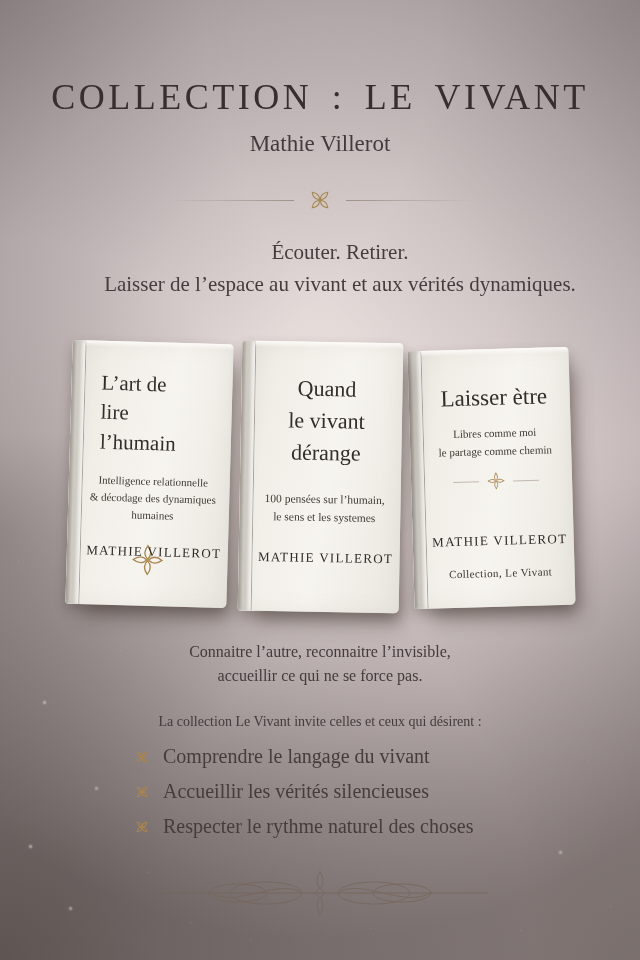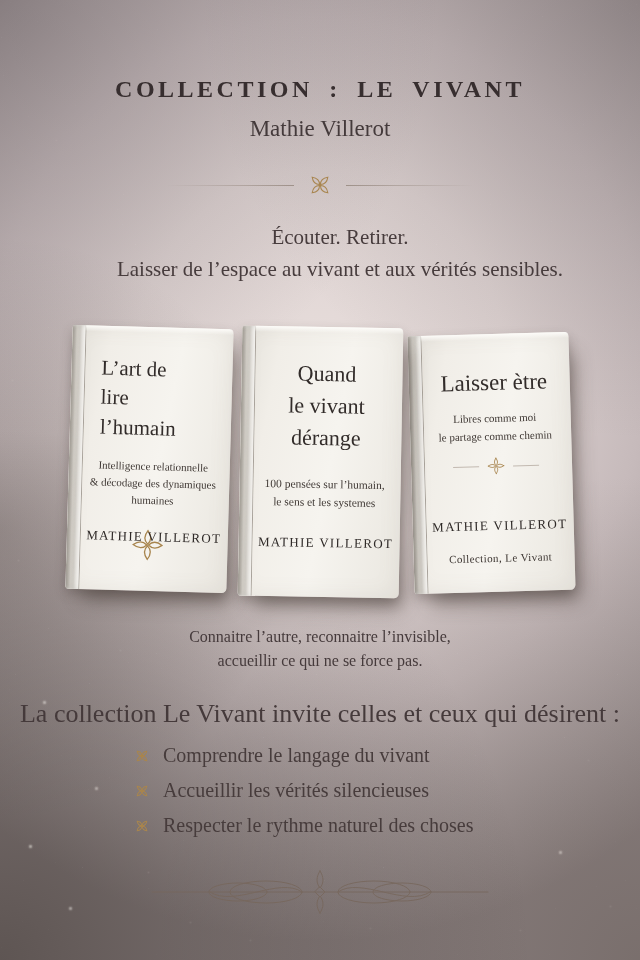--- a/index.html
+++ b/index.html
@@ -9,21 +9,21 @@
     background:
       radial-gradient(circle at 0% 100%, rgba(52,45,40,.55), rgba(52,45,40,0) 46%),
       radial-gradient(circle at 100% 100%, rgba(84,74,66,.38), rgba(84,74,66,0) 42%),
       radial-gradient(circle at 0% 0%, rgba(92,84,88,.38), rgba(92,84,88,0) 38%),
       radial-gradient(circle at 100% 0%, rgba(98,90,92,.34), rgba(98,90,92,0) 38%),
       radial-gradient(circle at 0% 55%, rgba(75,67,62,.30), rgba(75,67,62,0) 35%),
       radial-gradient(ellipse 85% 60% at 50% 38%, #e7dddb 0%, #dcd1d0 34%, #c6babb 60%, #a99e9f 82%, #918687 100%);
   }
   .center{text-align:center;}
   
-  .page-title{padding-top:76px;font-size:24px;letter-spacing:3.5px;word-spacing:7px;color:#372e2f;font-weight:bold;}
+  .page-title{padding-top:76px;font-size:36px;letter-spacing:3.5px;word-spacing:7px;color:#372e2f;}
   .page-author{margin-top:13px;font-size:23px;color:#443a3b;}
   
   .divider{margin-top:30px;display:flex;align-items:center;justify-content:center;gap:13px;}
   .divider .rule{height:1px;width:128px;}
   .divider .rule.l{background:linear-gradient(90deg,rgba(150,136,127,0),rgba(150,136,127,.85));}
   .divider .rule.r{background:linear-gradient(90deg,rgba(150,136,127,.85),rgba(150,136,127,0));}
   .flower{display:block;}
   
   .tagline{margin-top:24px;font-size:21px;line-height:1.5;color:#473c3d;padding-left:40px;}
   .quote{margin-top:28px;font-size:16px;line-height:1.5;color:#453a3b;}
@@ -54,21 +54,21 @@
   .book3 .book-subtitle{margin-top:11px;font-size:11px;line-height:1.6;padding-left:9px;}
   .book1 .big-ornament{margin:19px auto 0;}
   .mini-divider{margin-top:12px;display:flex;align-items:center;justify-content:center;gap:8px;padding-left:9px;}
   .mini-divider .rule{width:26px;height:1px;background:#c2b9b0;}
   .book-author{position:absolute;left:13px;right:0;text-align:center;font-size:13px;letter-spacing:1.3px;color:#2f2a28;}
   .book1 .book-author{bottom:46px;}
   .book2 .book-author{bottom:46px;}
   .book3 .book-author{bottom:58px;}
   .book-collection{position:absolute;left:13px;right:0;bottom:28px;text-align:center;font-size:11px;letter-spacing:.4px;color:#3c3531;}
   
-  .invite-intro{margin-top:26px;font-size:26px;color:#453a3b;text-align:center;}
+  .invite-intro{margin-top:26px;font-size:14px;color:#453a3b;text-align:center;}
   .invite-list{margin:15px auto 0;width:372px;}
   .invite-item{display:flex;align-items:center;gap:13px;margin-bottom:12px;font-size:20px;color:#473c3c;}
   
   .flourish-wrap{margin-top:25px;display:flex;justify-content:center;}
   
   .grain,.sparkles{position:absolute;inset:0;pointer-events:none;}
   .grain{z-index:40;}
   .sparkles{z-index:41;width:1px;height:1px;background:transparent;border-radius:50%;
     box-shadow:
       44px 702px 2px 1px rgba(255,251,245,.55), 96px 788px 2px 1px rgba(255,251,245,.5),
@@ -115,21 +115,21 @@
   <div class="divider">
     <span class="rule l"></span>
     <svg class="flower icon" width="26" height="26" viewBox="0 0 40 40" stroke="#a8854e" stroke-width="1.6">
       <use href="#sym-flower" transform="rotate(45 20 20)"></use>
     </svg>
     <span class="rule r"></span>
   </div>
 
   <div class="tagline center">
     <div>Écouter. Retirer.</div>
-    <div>Laisser de l’espace au vivant et aux vérités sensibles.</div>
+    <div>Laisser de l’espace au vivant et aux vérités dynamiques.</div>
   </div>
 
   <div class="books-row">
 
     <div class="book book1">
       <div class="book-spine"></div>
       <div class="book-topedge"></div>
       <div class="book-title">
         <div>L’art de</div>
         <div>lire</div>

